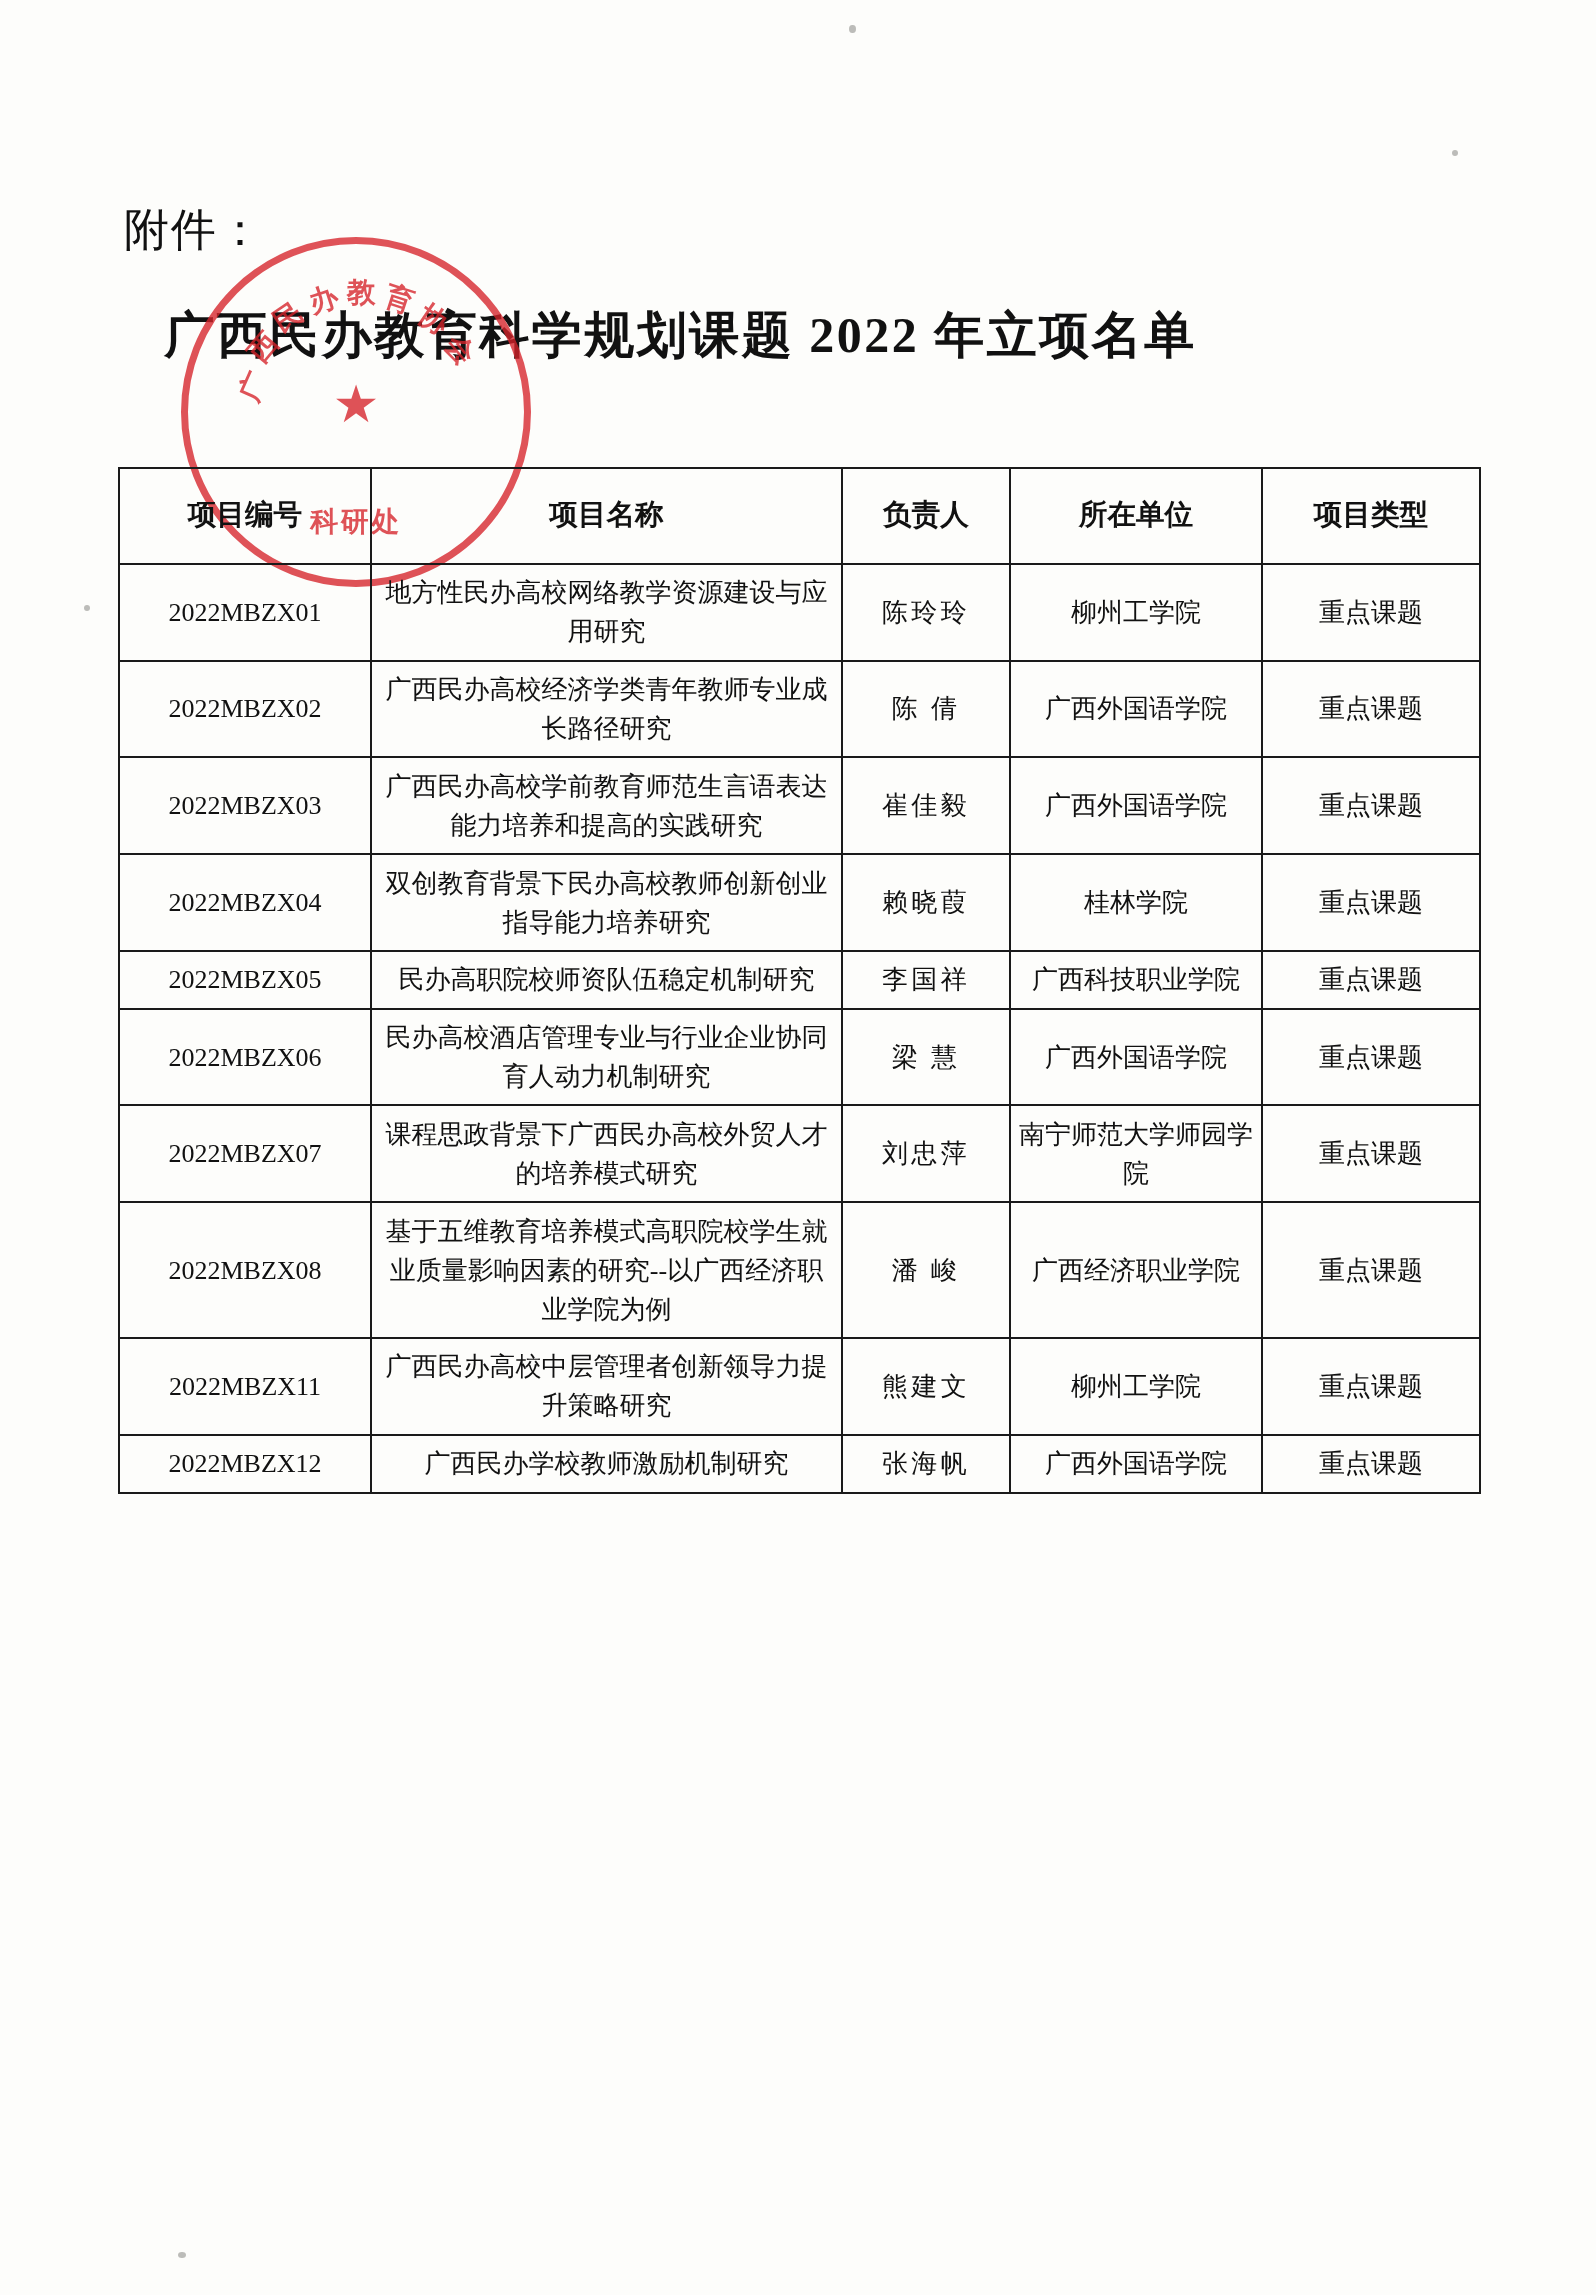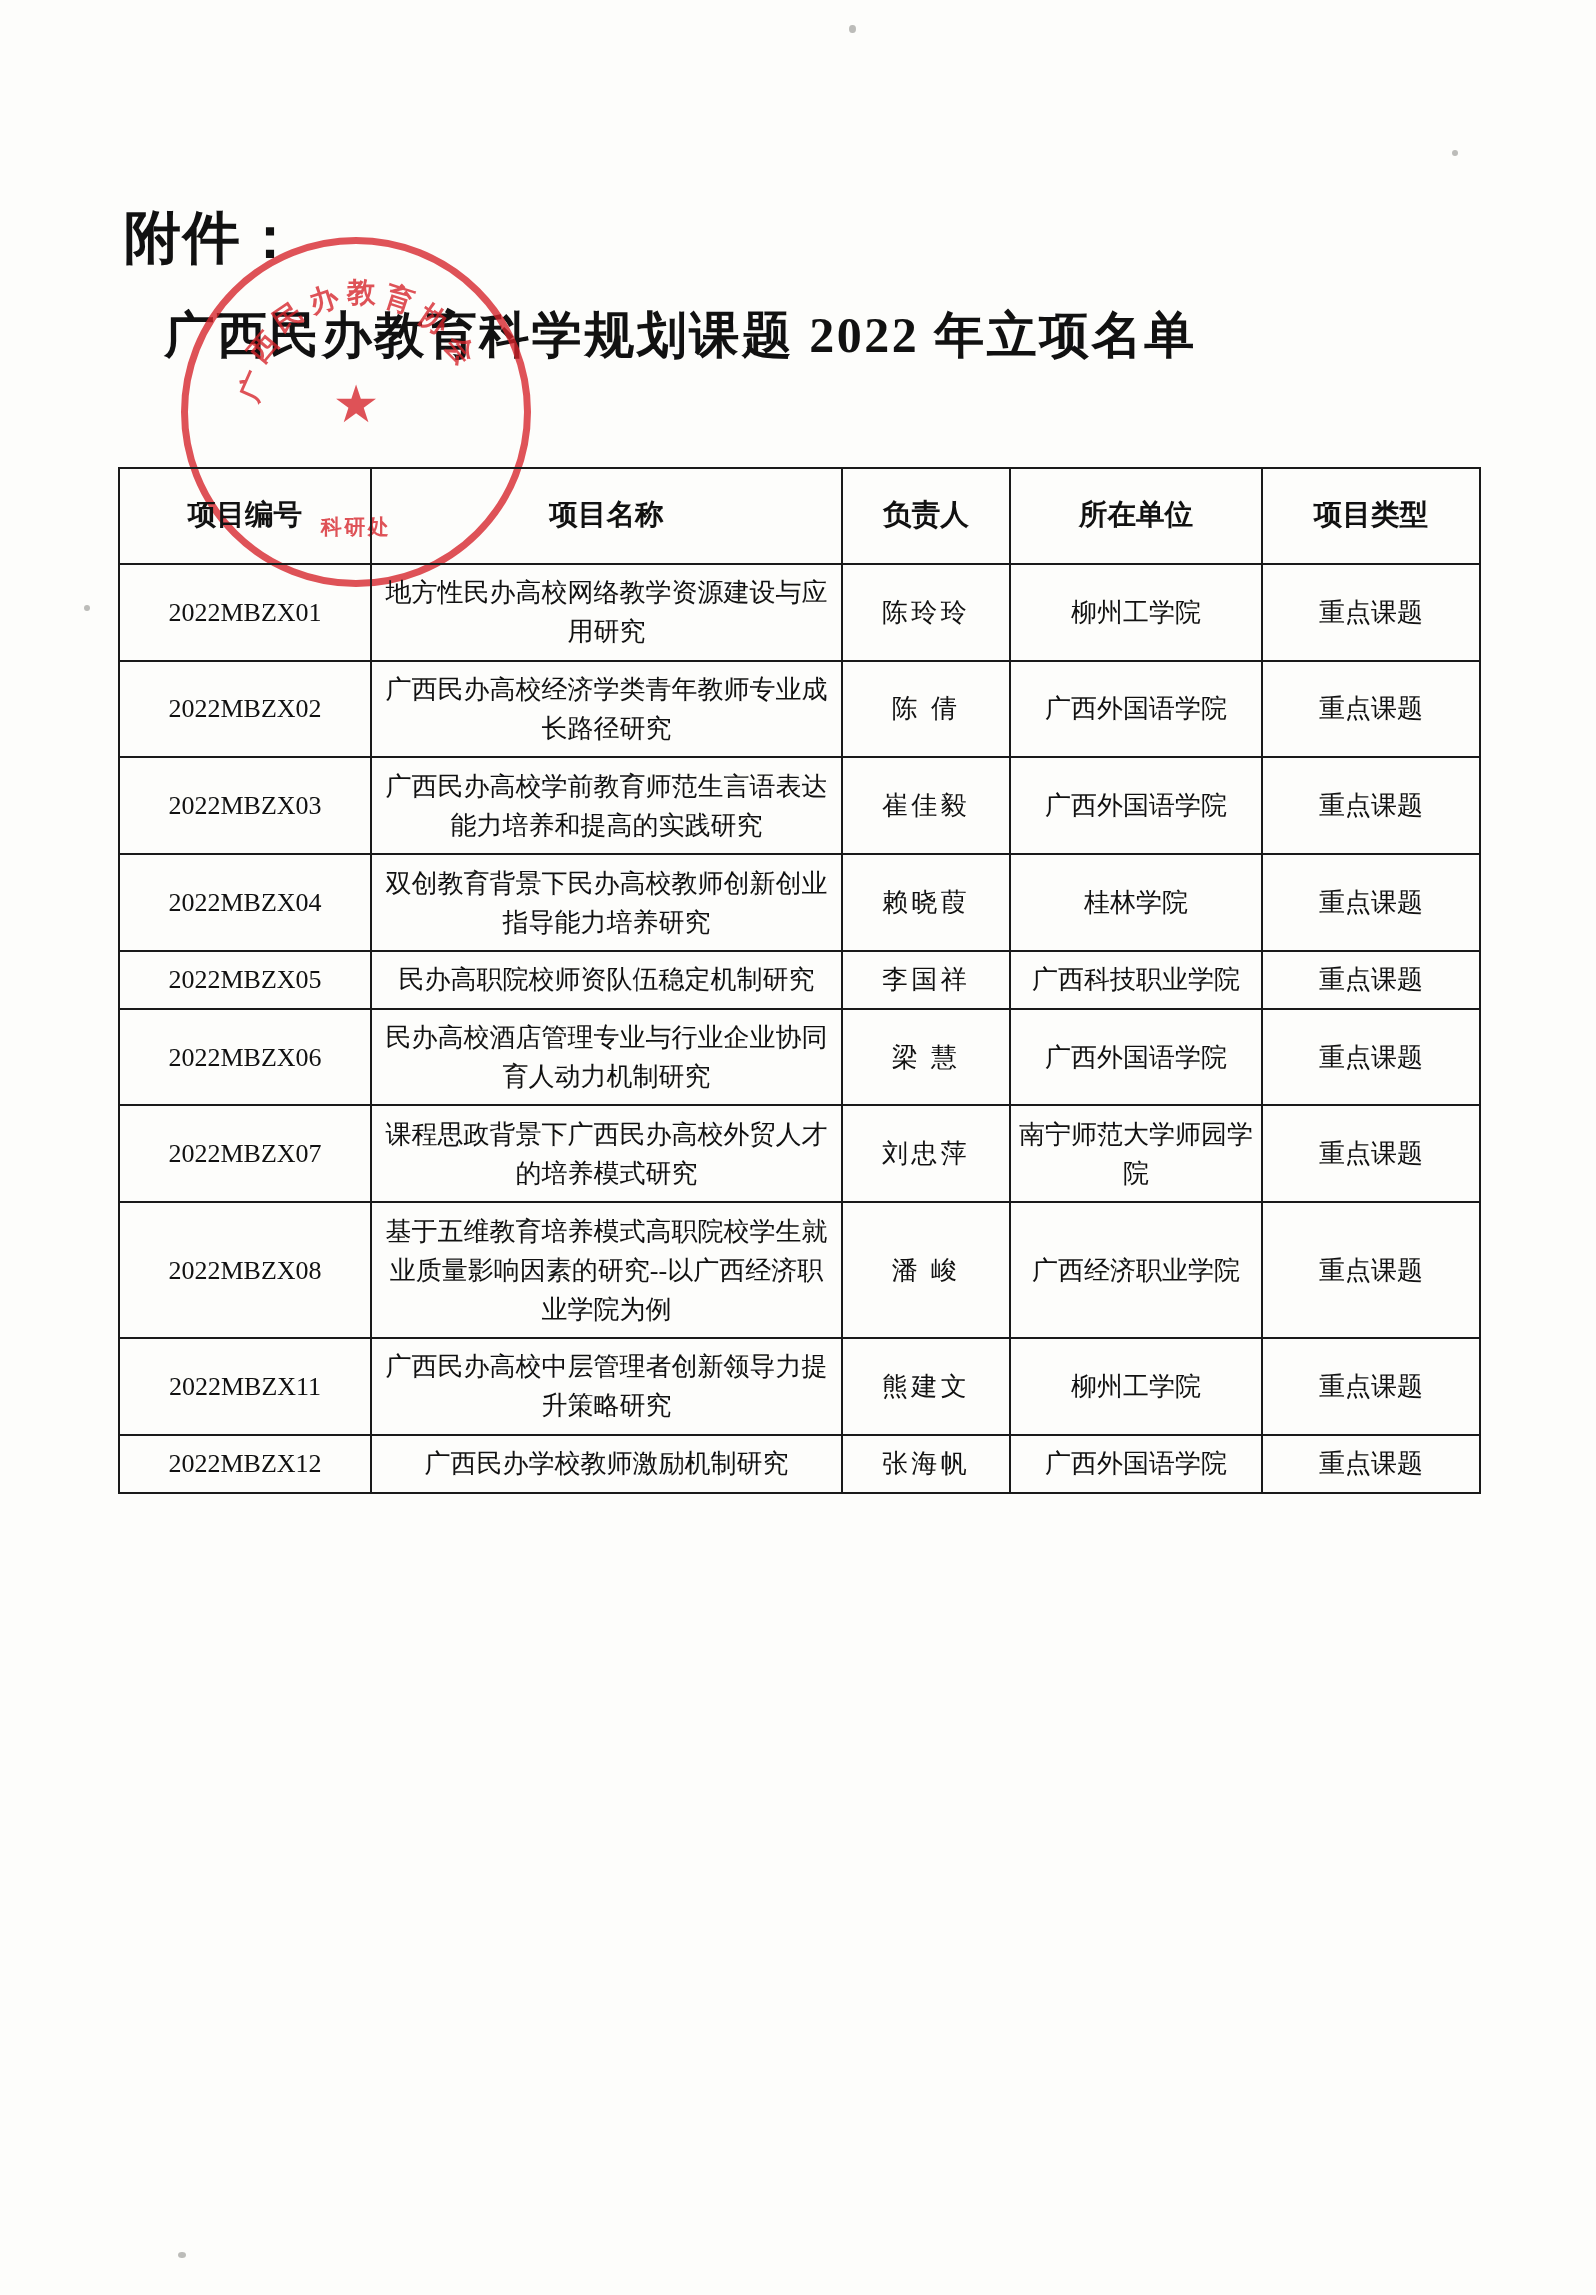--- a/index.html
+++ b/index.html
@@ -28,22 +28,22 @@
     position: absolute;
     background: #9a9a95;
     border-radius: 50%;
     opacity: .65;
   }
 
   .attachment-label {
     position: absolute;
     left: 124px;
     top: 200px;
-    font-size: 57px;
-    font-weight: bold;
+    font-size: 45px;
+    font-weight: normal;
     letter-spacing: 1.7px;
     font-family: "Liberation Serif", "DejaVu Serif", serif;
   }
 
   .doc-title {
     position: absolute;
     left: 0;
     top: 302px;
     width: 1361px;
     text-align: center;
@@ -94,21 +94,21 @@
     transform: translate(-50%, -50%);
     font-size: 52px;
     color: #d6232a;
     line-height: 1;
   }
   .seal-bottom {
     position: absolute;
     left: 50%;
     bottom: 39px;
     transform: translateX(-50%);
-    font-size: 21px;
+    font-size: 28px;
     font-weight: bold;
     color: #d6232a;
     letter-spacing: 2.5px;
     white-space: nowrap;
   }
 
   table.grant-table {
     position: absolute;
     left: 118px;
     top: 467px;

